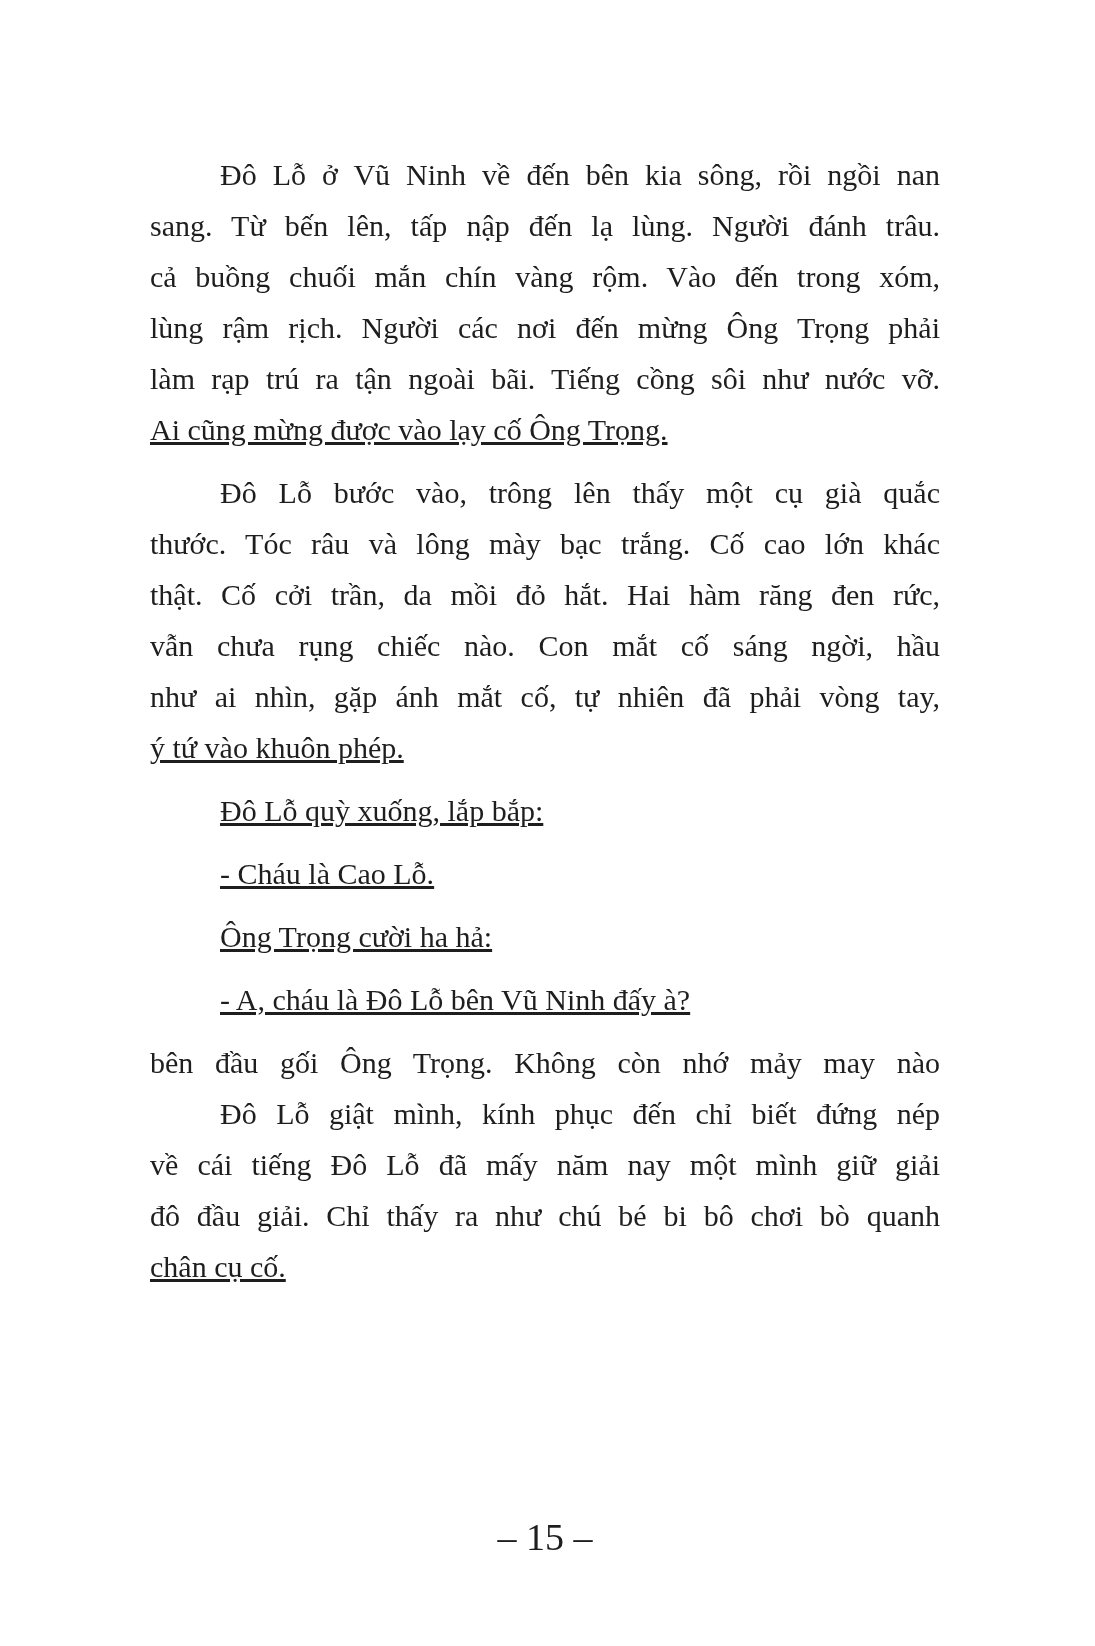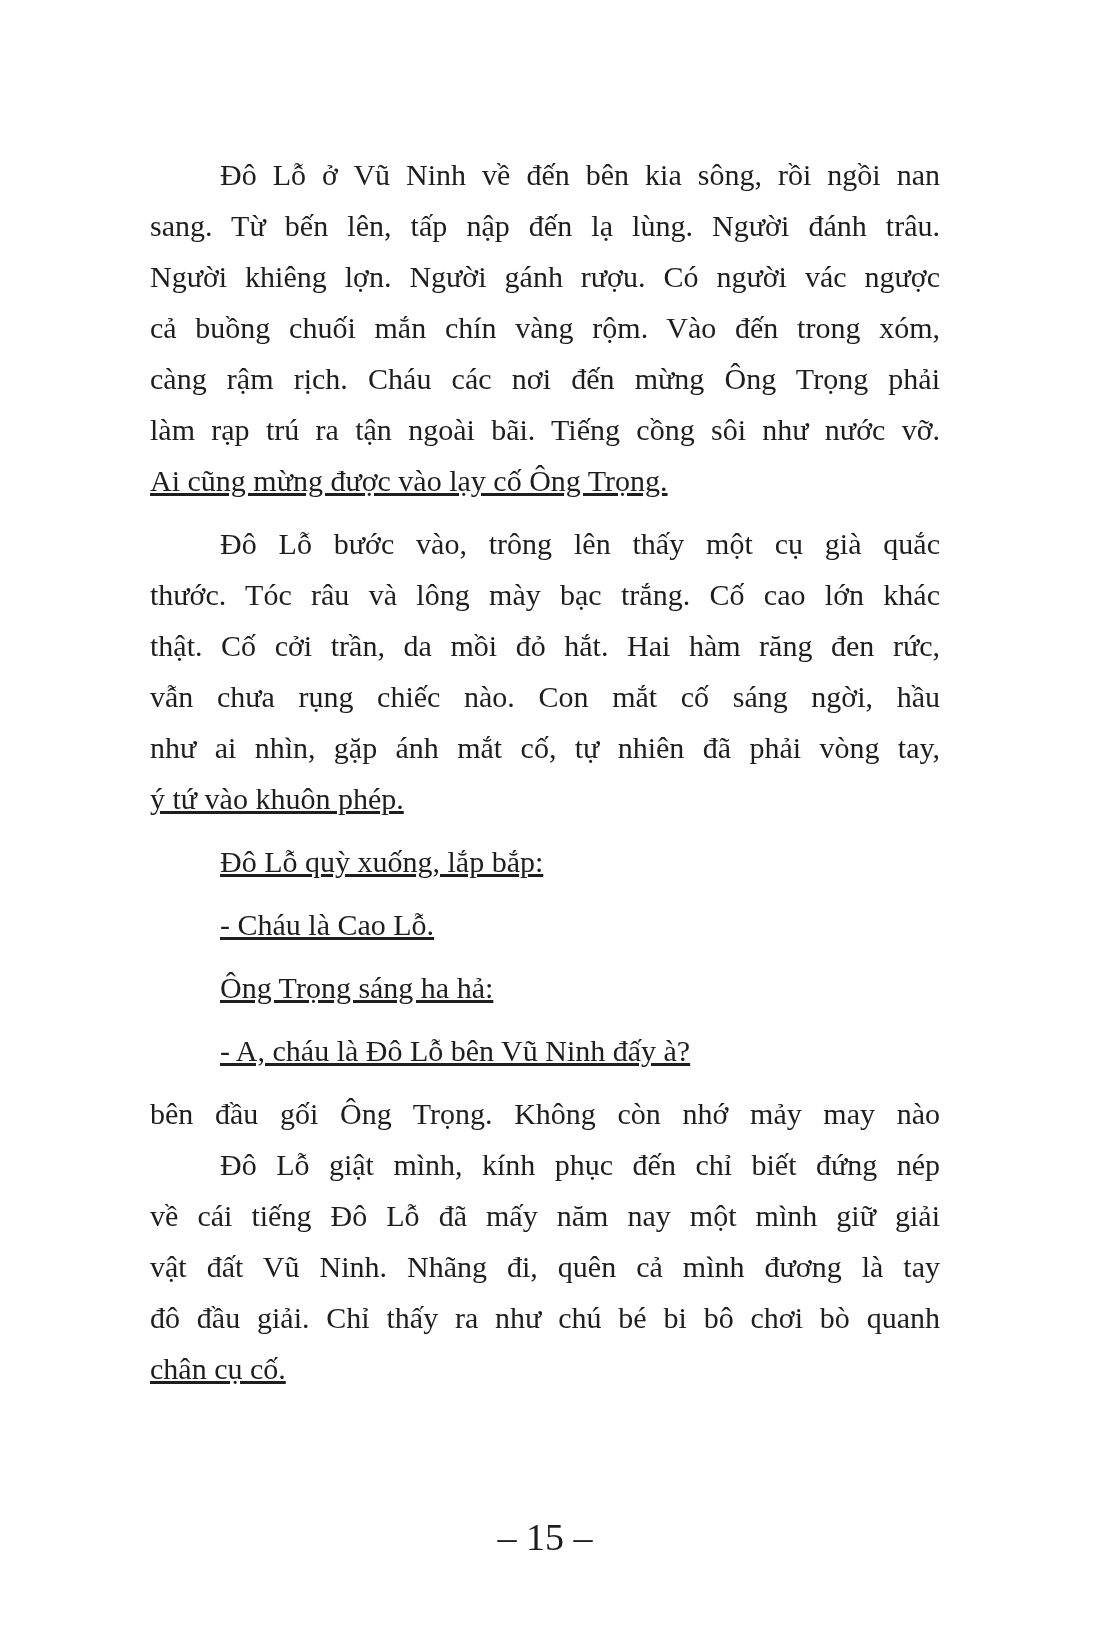--- a/index.html
+++ b/index.html
@@ -55,49 +55,47 @@
   }
 </style>
 </head>
 <body>
 
 <div class="page">
   <div class="text-block">
       <p class="para prose">
         <span class="line first">Đô Lỗ ở Vũ Ninh về đến bên kia sông, rồi ngồi nan</span>
         <span class="line">sang. Từ bến lên, tấp nập đến lạ lùng. Người đánh trâu.</span>
-        <span class="line">Người khiêng lợn. Người gánh rượu. Có người vác ngược</span>
         <span class="line">cả buồng chuối mắn chín vàng rộm. Vào đến trong xóm,</span>
-        <span class="line">càng rậm rịch. Cháu các nơi đến mừng Ông Trọng phải</span>
+        <span class="line">lùng rậm rịch. Người các nơi đến mừng Ông Trọng phải</span>
         <span class="line">làm rạp trú ra tận ngoài bãi. Tiếng cồng sôi như nước vỡ.</span>
         <span class="line last">Ai cũng mừng được vào lạy cố Ông Trọng.</span>
       </p>
       <p class="para prose">
         <span class="line first">Đô Lỗ bước vào, trông lên thấy một cụ già quắc</span>
         <span class="line">thước. Tóc râu và lông mày bạc trắng. Cố cao lớn khác</span>
         <span class="line">thật. Cố cởi trần, da mồi đỏ hắt. Hai hàm răng đen rức,</span>
         <span class="line">vẫn chưa rụng chiếc nào. Con mắt cố sáng ngời, hầu</span>
         <span class="line">như ai nhìn, gặp ánh mắt cố, tự nhiên đã phải vòng tay,</span>
         <span class="line last">ý tứ vào khuôn phép.</span>
       </p>
       <p class="para dialogue">
         <span class="line first last">Đô Lỗ quỳ xuống, lắp bắp:</span>
       </p>
       <p class="para dialogue">
         <span class="line first last">- Cháu là Cao Lỗ.</span>
       </p>
       <p class="para dialogue">
-        <span class="line first last">Ông Trọng sáng ha hả:</span>
+        <span class="line first last">Ông Trọng cười ha hả:</span>
       </p>
       <p class="para dialogue">
         <span class="line first last">- A, cháu là Đô Lỗ bên Vũ Ninh đấy à?</span>
       </p>
       <p class="para prose">
         <span class="line">bên đầu gối Ông Trọng. Không còn nhớ mảy may nào</span>
         <span class="line first">Đô Lỗ giật mình, kính phục đến chỉ biết đứng nép</span>
         <span class="line">về cái tiếng Đô Lỗ đã mấy năm nay một mình giữ giải</span>
-        <span class="line">vật đất Vũ Ninh. Nhãng đi, quên cả mình đương là tay</span>
         <span class="line">đô đầu giải. Chỉ thấy ra như chú bé bi bô chơi bò quanh</span>
         <span class="line last">chân cụ cố.</span>
       </p>
     </div>
   <div class="footer">– 15 –</div>
 </div>
 
 </body></html>

